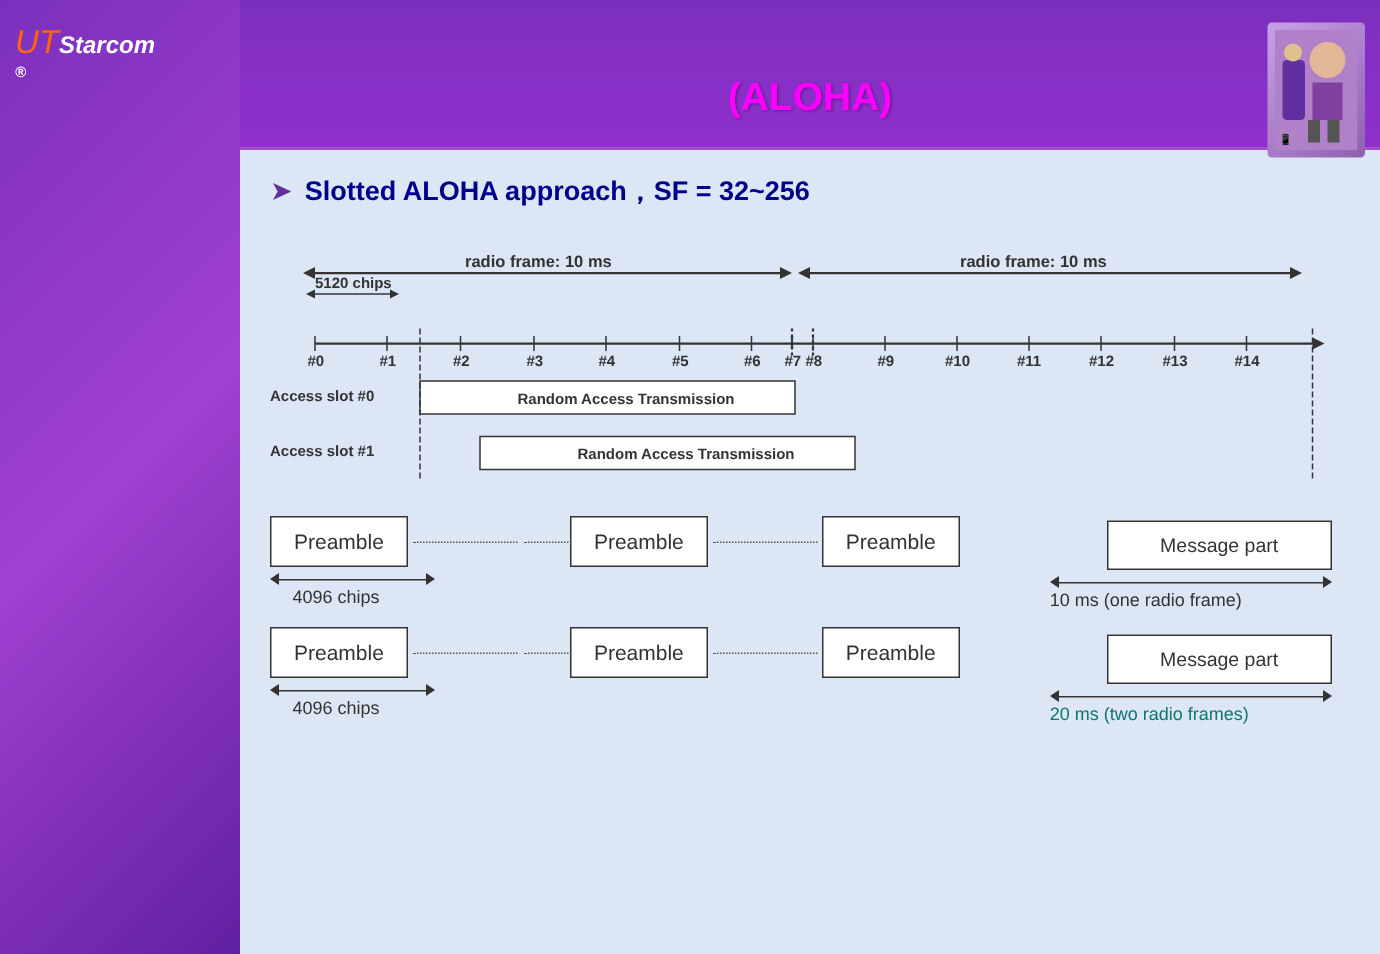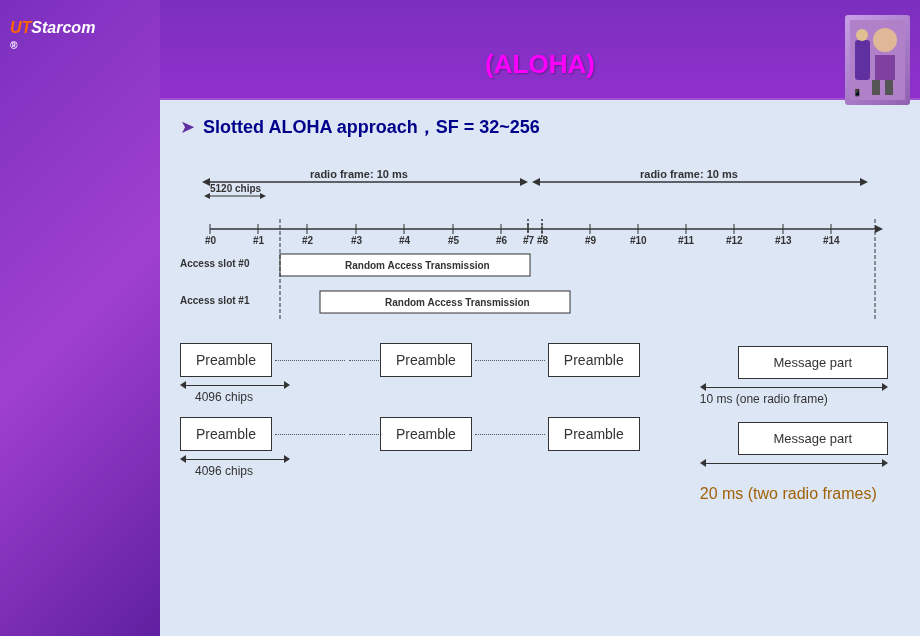--- a/index.html
+++ b/index.html
@@ -35,22 +35,22 @@
     }
 
     .logo-area {
       color: white;
       font-size: 20px;
       font-weight: bold;
     }
 
     .logo-ut {
       color: #ff6600;
-      font-size: 16px;
-      font-weight: 700;
+      font-size: 22px;
+      font-weight: 400;
       font-style: italic;
       margin-top: 28px;
     }
 
     .logo-starcom {
       color: white;
       font-size: 16px;
       font-style: italic;
       margin-top: 48px;
     }
@@ -293,18 +293,18 @@
           <div style="font-size:12px;color:#333;margin-top:1px;">10 ms (one radio frame)</div>
         </div>
 
         <div style="margin-top:5px;">
           <div class="message-box" style="margin-top:3px;">Message part</div>
           <div style="display:flex;align-items:center;margin-top:4px;">
             <div style="width:0;height:0;border-top:4px solid transparent;border-bottom:4px solid transparent;border-right:6px solid #333;"></div>
             <div style="flex:1;height:1px;background:#333;min-width:140px;"></div>
             <div style="width:0;height:0;border-top:4px solid transparent;border-bottom:4px solid transparent;border-left:6px solid #333;"></div>
           </div>
-          <div style="font-size:16px;color:#a16207;margin-top:18px;">20 ms (two radio frames)</div>
+          <div style="font-size:12px;color:#0f766e;margin-top:1px;">20 ms (two radio frames)</div>
         </div>
       </div>
     </div>
   </div>
 </div>
 
 </body></html>

